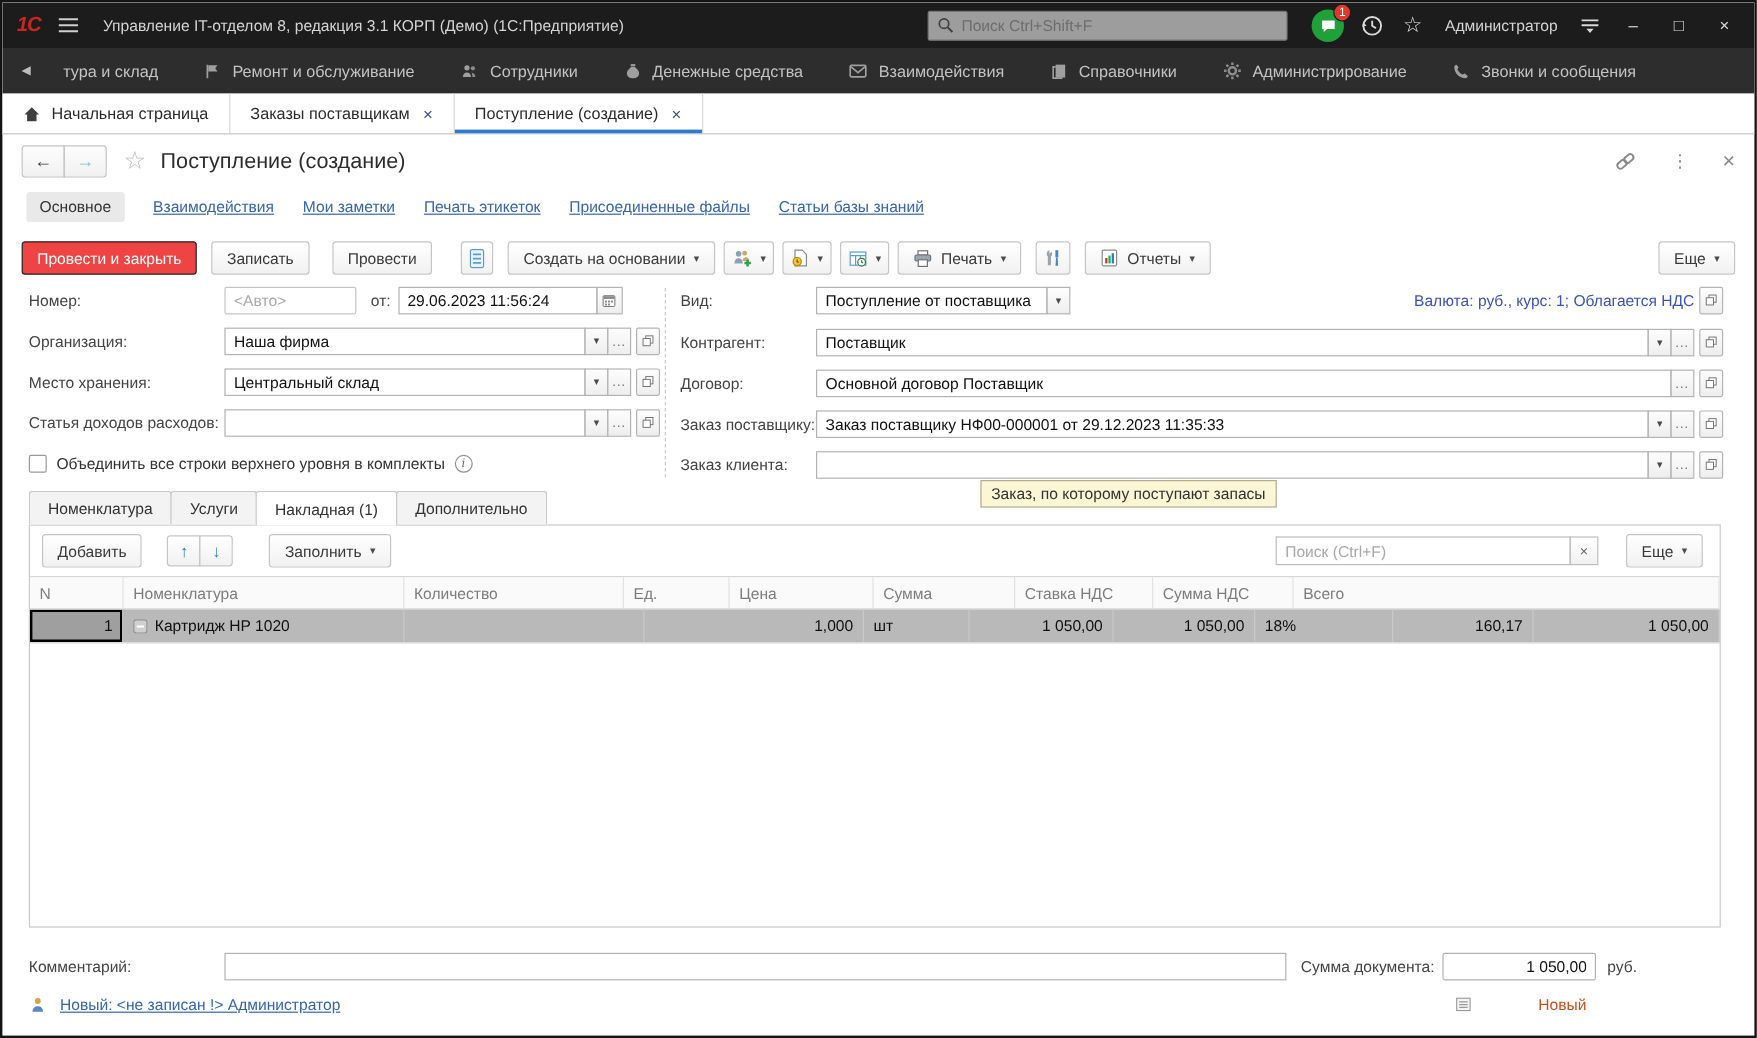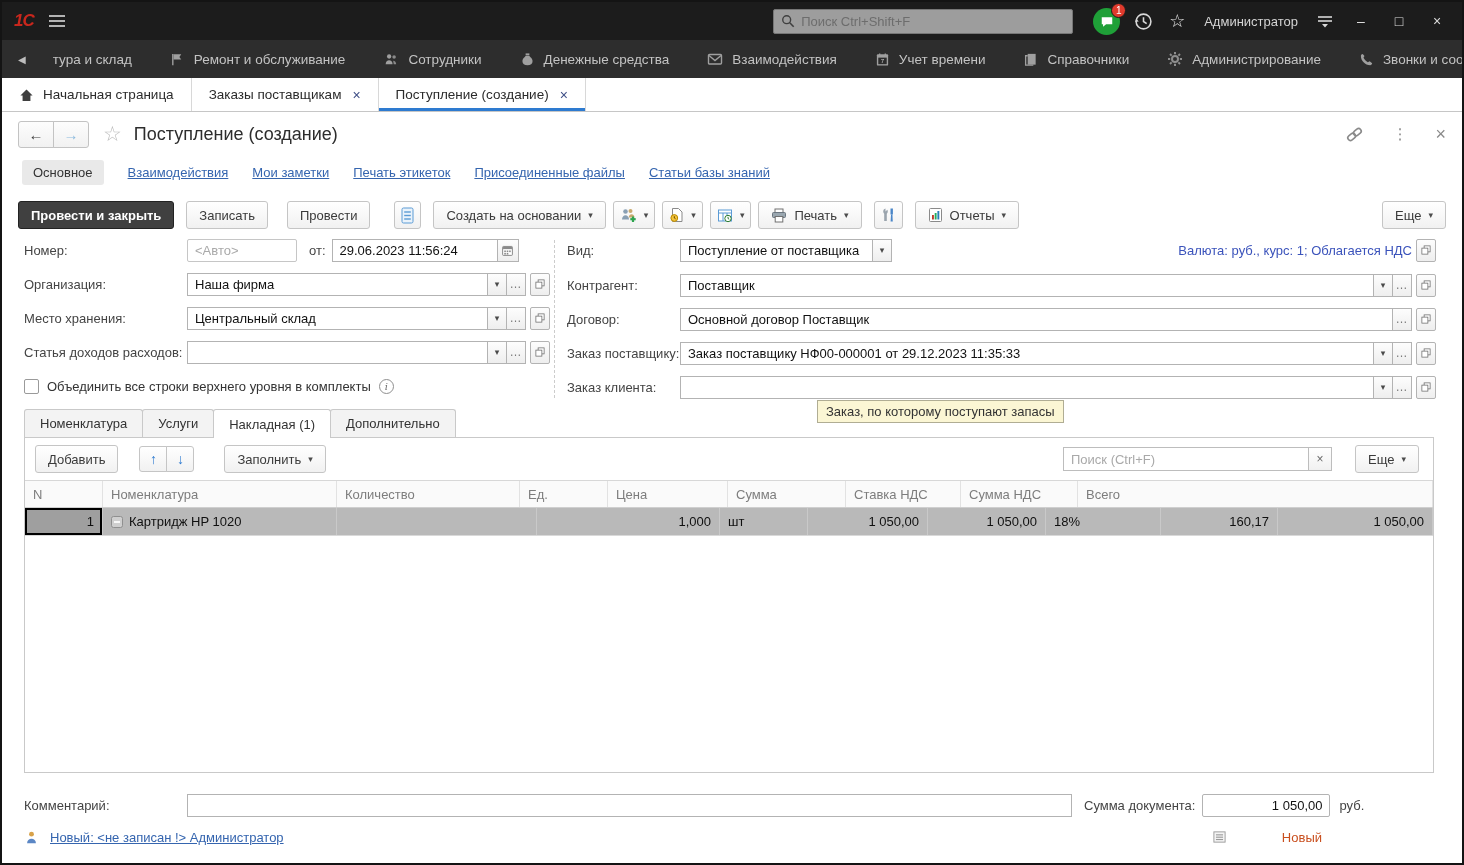--- a/index.html
+++ b/index.html
@@ -62,21 +62,21 @@
   
   .nav-links { position:absolute; top:157px; left:20px; height:27px; display:flex; align-items:center; gap:24px; }
   .nav-link { color:#3565af; text-decoration:underline; font-size:13px; white-space:nowrap; }
   .nav-link.current { color:#333; text-decoration:none; background:#e9e9e9; border-radius:3px; padding:5px 11px; }
 
   
   .toolbar { position:absolute; top:198px; left:16px; right:16px; height:30px; display:flex; align-items:center; }
   .btn { height:28px; border:1px solid #c5c5c5; border-radius:3px; background:linear-gradient(#fff,#f1f1f1);
          padding:0 12px; display:inline-flex; align-items:center; gap:7px; font-size:13px; color:#3a3a3a;
          white-space:nowrap; }
-  .btn.primary { background:#404040; border-color:#222; color:#fff;font-weight:bold; }
+  .btn.primary { background:#ef4444; border-color:#222; color:#fff; }
   .btn.icon-only { padding:0 6px; }
   .dd { font-size:9px; color:#4c4c4c; }
   .tsep { width:12px; flex:none; }
   .tsep-s { width:7px; flex:none; }
 
   
   .frow { position:absolute; display:flex; align-items:center; height:24px; }
   .flabel { color:#444; white-space:nowrap; flex:none; }
   .lab-l { width:163px; }
   .lab-r { width:113px; }
@@ -161,20 +161,21 @@
   <span class="logo">1С</span>
   <span class="tb-ico">
     <svg width="18" height="14" viewBox="0 0 18 14">
         <g stroke="#cfcfcf" stroke-width="1.7">
           <line x1="1" y1="2" x2="17" y2="2"></line>
           <line x1="1" y1="7" x2="17" y2="7"></line>
           <line x1="1" y1="12" x2="17" y2="12"></line>
         </g>
       </svg>
   </span>
+  <span class="tb-title">Управление IT-отделом 8, редакция 3.1 КОРП (Демо)  (1С:Предприятие)</span>
   <div class="tb-search">
     <span>
       <svg width="14" height="14" viewBox="0 0 16 16">
           <circle cx="6.5" cy="6.5" r="4.5" fill="none" stroke="#3f3f3f" stroke-width="1.6"></circle>
           <line x1="10" y1="10" x2="14.5" y2="14.5" stroke="#3f3f3f" stroke-width="1.8"></line>
         </svg>
     </span>
     <input type="text" placeholder="Поиск Ctrl+Shift+F" style="">
   </div>
   <span class="notif">
@@ -245,32 +246,20 @@
         <svg width="16" height="14" viewBox="0 0 16 14">
           <rect x="1.5" y="2.5" width="13" height="9.5" rx="1" fill="none" stroke="#9f9f9f" stroke-width="1.4"></rect>
           <path d="M2 3.5 8 8.5l6-5" fill="none" stroke="#9f9f9f" stroke-width="1.4"></path>
         </svg>
       </span>
     <span>Взаимодействия</span>
   </div>
   <div class="menu-item">
     <span>
         <svg width="15" height="15" viewBox="0 0 16 16">
-          <rect x="2" y="2.5" width="12" height="12" rx="1" fill="#9f9f9f"></rect>
-          <rect x="3.5" y="6" width="9" height="7" fill="#2d2d2d"></rect>
-          <text x="8" y="12" font-size="6.5" text-anchor="middle" fill="#cfcfcf" font-family="Liberation Sans,sans-serif">7</text>
-          <line x1="5" y1="1.5" x2="5" y2="3.5" stroke="#9f9f9f" stroke-width="1.4"></line>
-          <line x1="11" y1="1.5" x2="11" y2="3.5" stroke="#9f9f9f" stroke-width="1.4"></line>
-        </svg>
-      </span>
-    <span>Учет времени</span>
-  </div>
-  <div class="menu-item">
-    <span>
-        <svg width="15" height="15" viewBox="0 0 16 16">
           <rect x="5" y="2" width="8.5" height="11.5" fill="#9f9f9f"></rect>
           <path d="M5 4H2.8v10H11" fill="none" stroke="#9f9f9f" stroke-width="1.4"></path>
         </svg>
       </span>
     <span>Справочники</span>
   </div>
   <div class="menu-item">
     <span>
         <svg width="16" height="16" viewBox="0 0 16 16">
           <circle cx="8" cy="8" r="3" fill="none" stroke="#8d8d8d" stroke-width="2"></circle>

